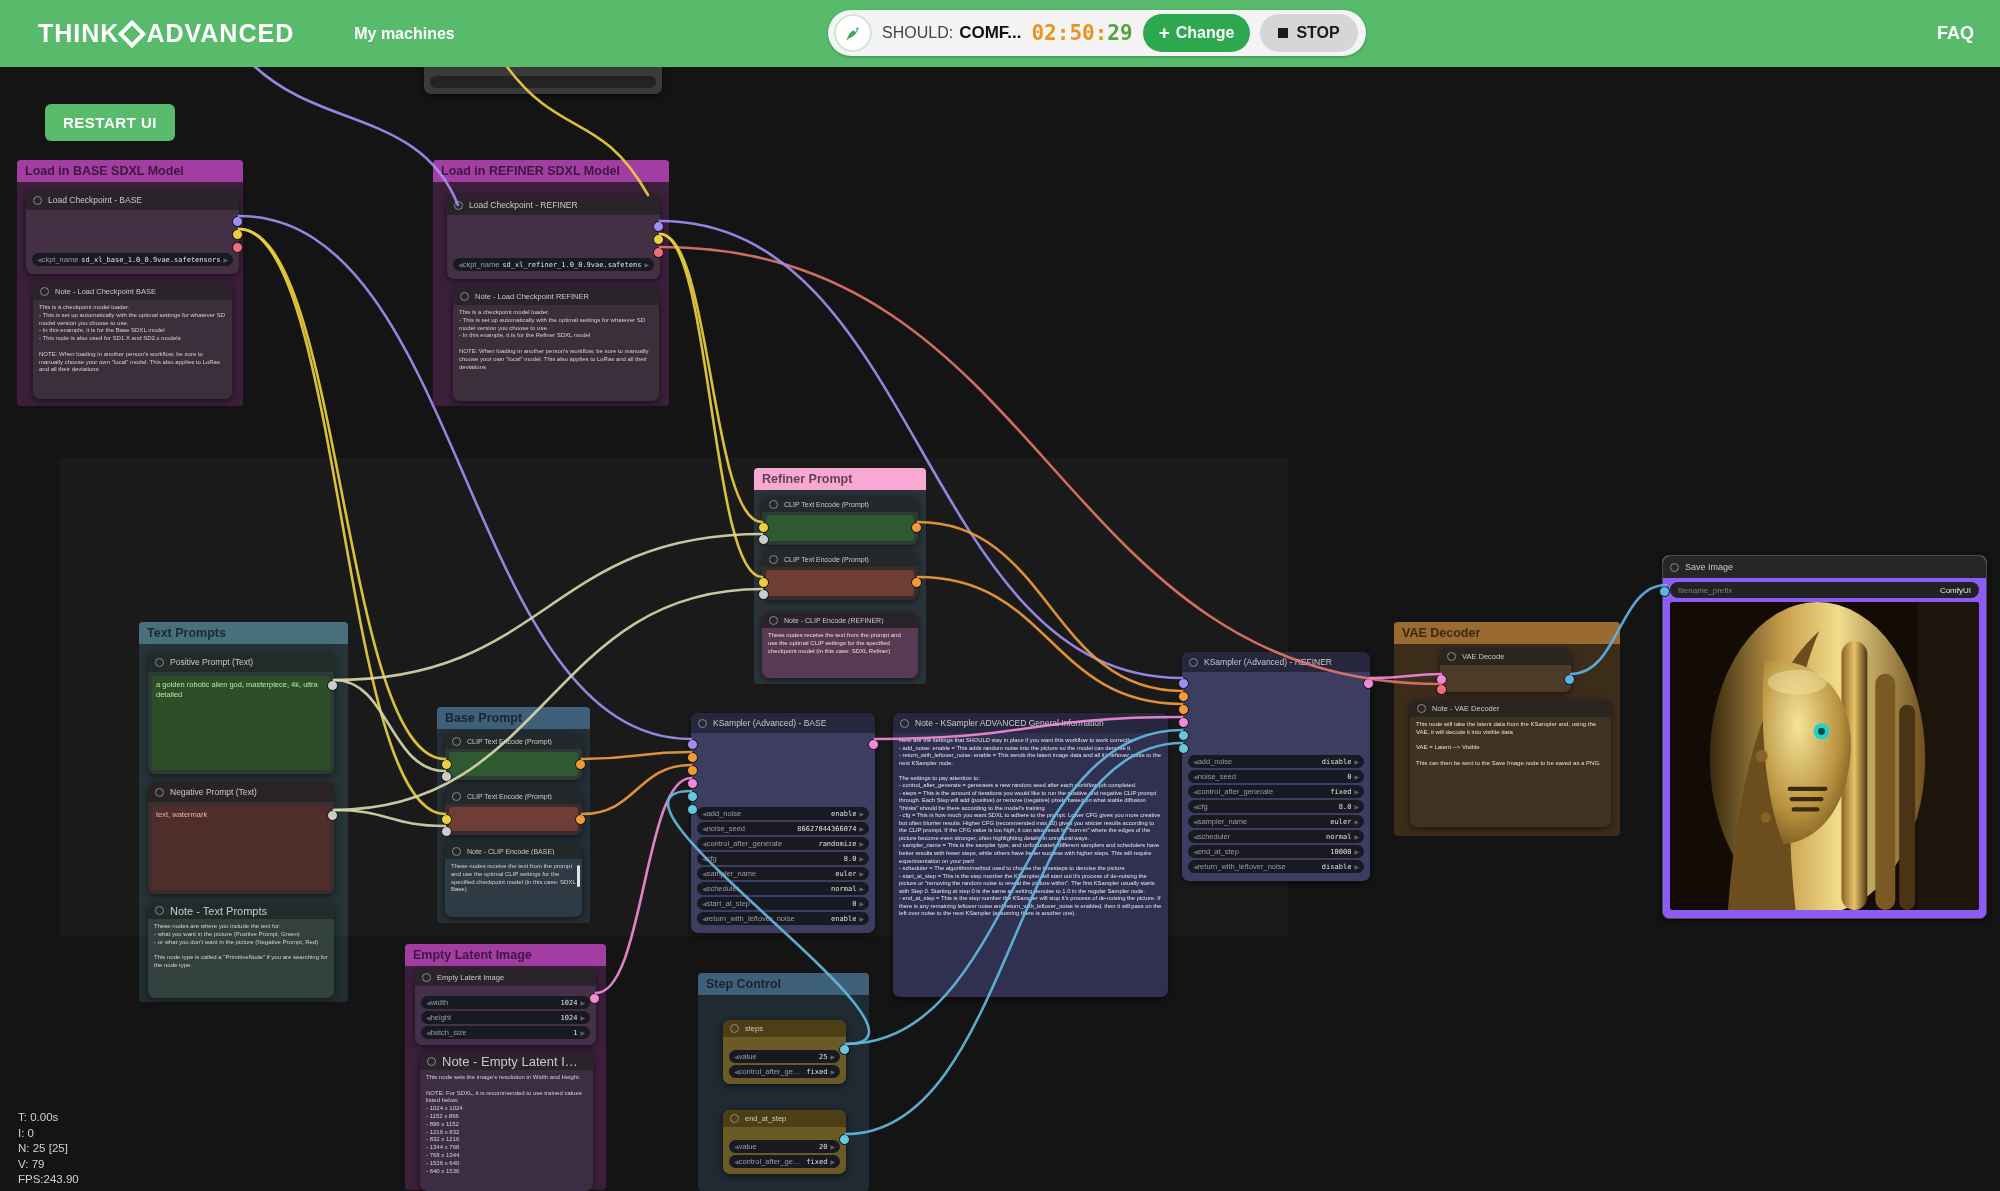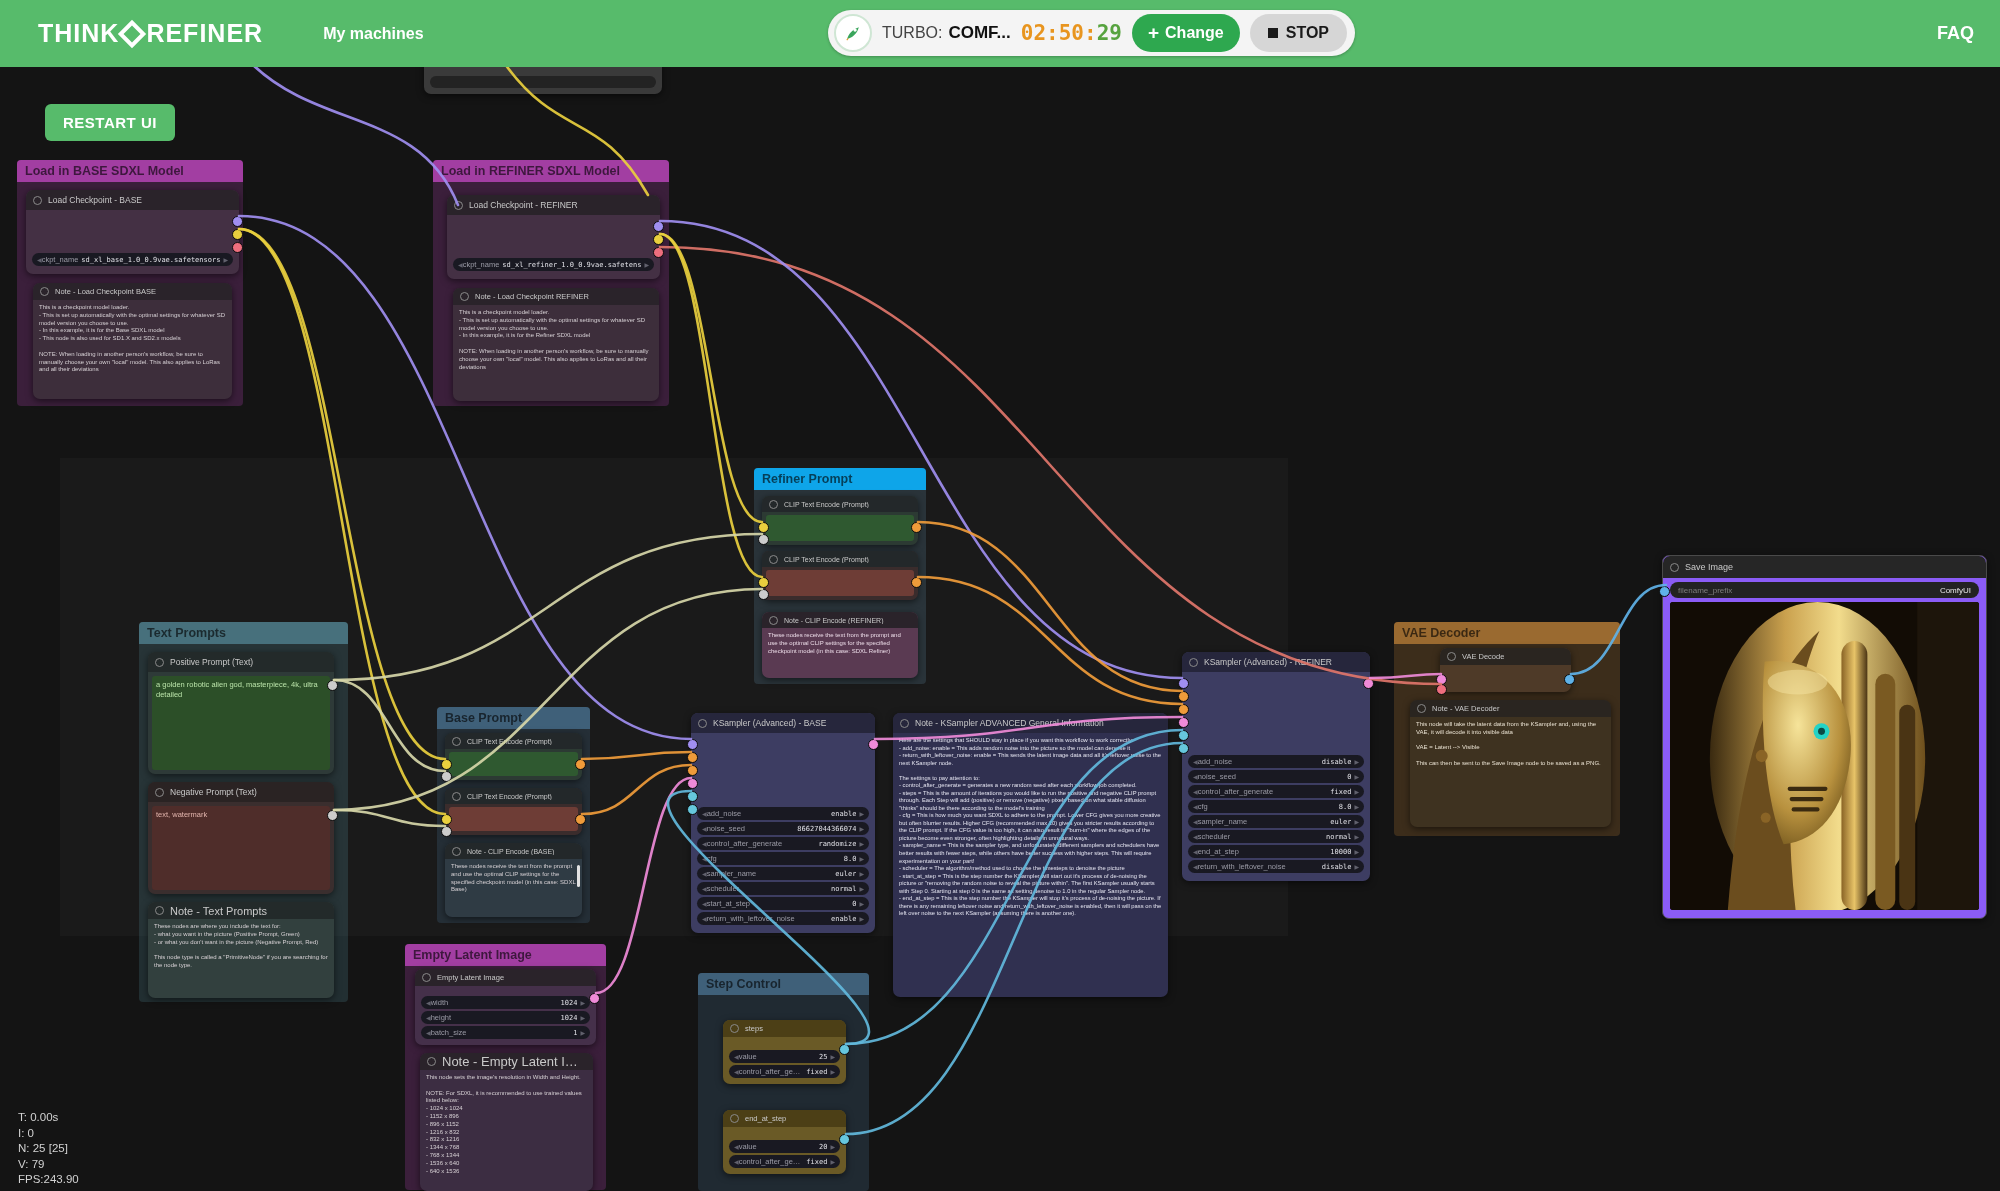--- a/index.html
+++ b/index.html
@@ -70,21 +70,21 @@
     <div class="gheader" style="background:#a23ea2;">
         <span>Load in BASE SDXL Model</span>
       </div>
   </div>
   <div class="group" style="left:433px;top:160px;width:236px;height:246px;background:rgba(162,62,162,0.28);">
     <div class="gheader" style="background:#a23ea2;">
         <span>Load in REFINER SDXL Model</span>
       </div>
   </div>
   <div class="group" style="left:754px;top:468px;width:172px;height:216px;background:rgba(79,112,134,0.30);">
-    <div class="gheader" style="background:#0ea5e9;">
+    <div class="gheader" style="background:#f9a8d4;">
         <span>Refiner Prompt</span>
       </div>
   </div>
   <div class="group" style="left:139px;top:622px;width:209px;height:380px;background:rgba(71,112,124,0.30);">
     <div class="gheader" style="background:#47707c;">
         <span>Text Prompts</span>
       </div>
   </div>
   <div class="group" style="left:437px;top:707px;width:153px;height:216px;background:rgba(63,96,121,0.30);">
     <div class="gheader" style="background:#3f6079;">
@@ -631,32 +631,32 @@
       <path d="M1370,678 C1410,678 1411,674 1441,674" stroke="#ef8ad8" stroke-width="2.6" fill="none" stroke-linecap="round" opacity="0.92"></path>
       <path d="M1571,674 C1619,674 1619,585 1666,585" stroke="#5fb2e8" stroke-width="2.6" fill="none" stroke-linecap="round" opacity="0.92"></path>
       <path d="M252,64 C320,130 420,110 458,205" stroke="#a08ef0" stroke-width="2.6" fill="none" stroke-linecap="round" opacity="0.92"></path>
       <path d="M505,64 C560,140 600,110 648,195" stroke="#e9cf3e" stroke-width="2.6" fill="none" stroke-linecap="round" opacity="0.92"></path>
     </svg>
 
   <div id="header">
     <div class="logo">
       <span>THINK</span>
       <span class="diamond"></span>
-      <span>REFINER</span>
+      <span>ADVANCED</span>
     </div>
     <div class="nav-link">My machines</div>
     <div class="session-pill">
       <span class="rocket-wrap">
         <svg width="20" height="20" viewBox="0 0 24 24">
             <path d="M5 19c1.5-5.5 6-11.5 14-14-2 8-8 12.5-13.5 14l-.5.5L5 19z" fill="#3aa55c"></path>
             <circle cx="14.5" cy="8.5" r="2" fill="#fff"></circle>
             <path d="M4 20l2-2 .8.8L5 21z" fill="#e8951f"></path>
           </svg>
       </span>
-      <span class="turbo-label">TURBO:</span>
+      <span class="turbo-label">SHOULD:</span>
       <span class="machine-name">COMF...</span>
       <span class="timer"><span class="hm">02:50:</span><span class="ss">29</span></span>
       <span class="btn-change">
           <span class="plus">+</span>
           <span>Change</span>
         </span>
       <span class="btn-stop">
           <span class="stop-square"></span>
           <span>STOP</span>
         </span>

